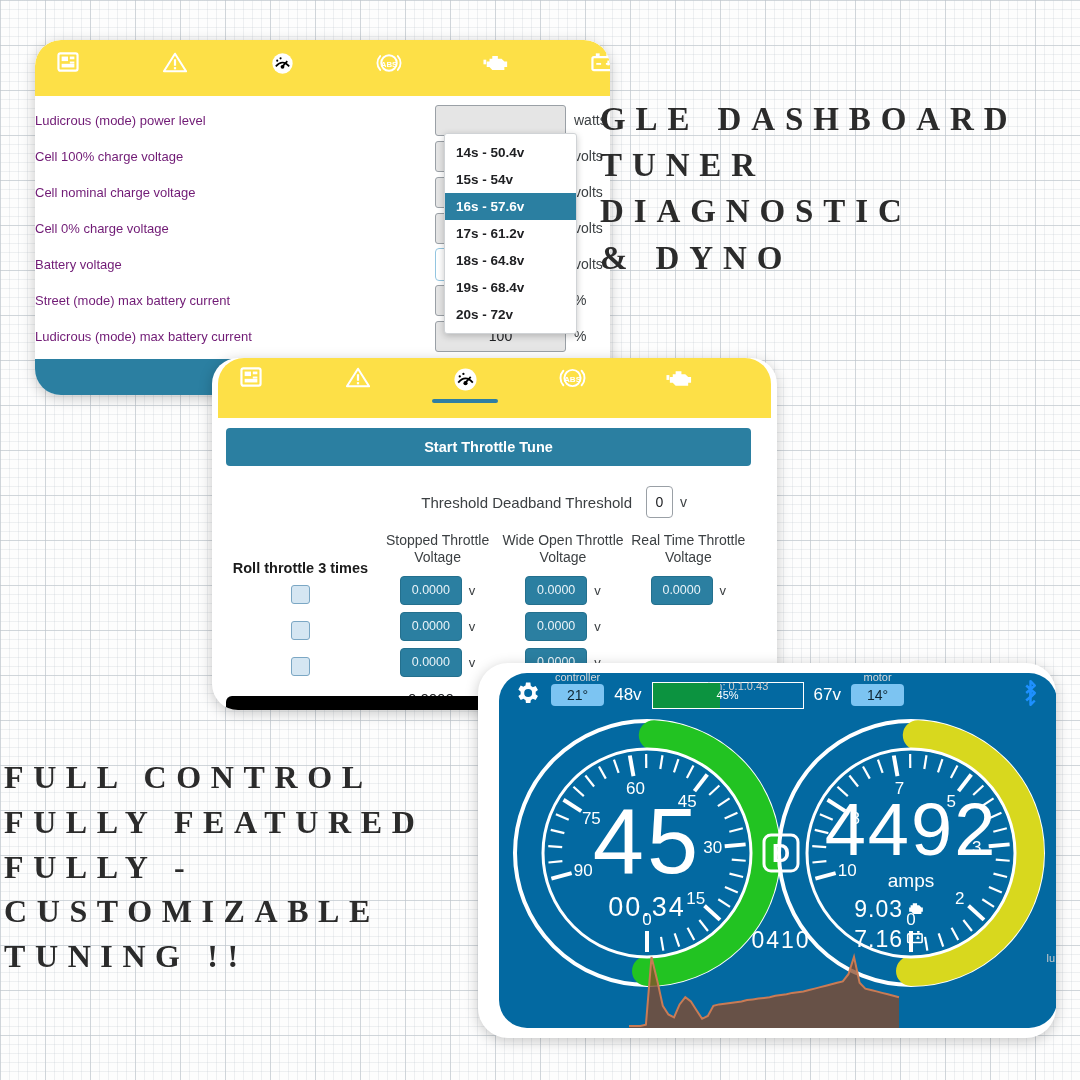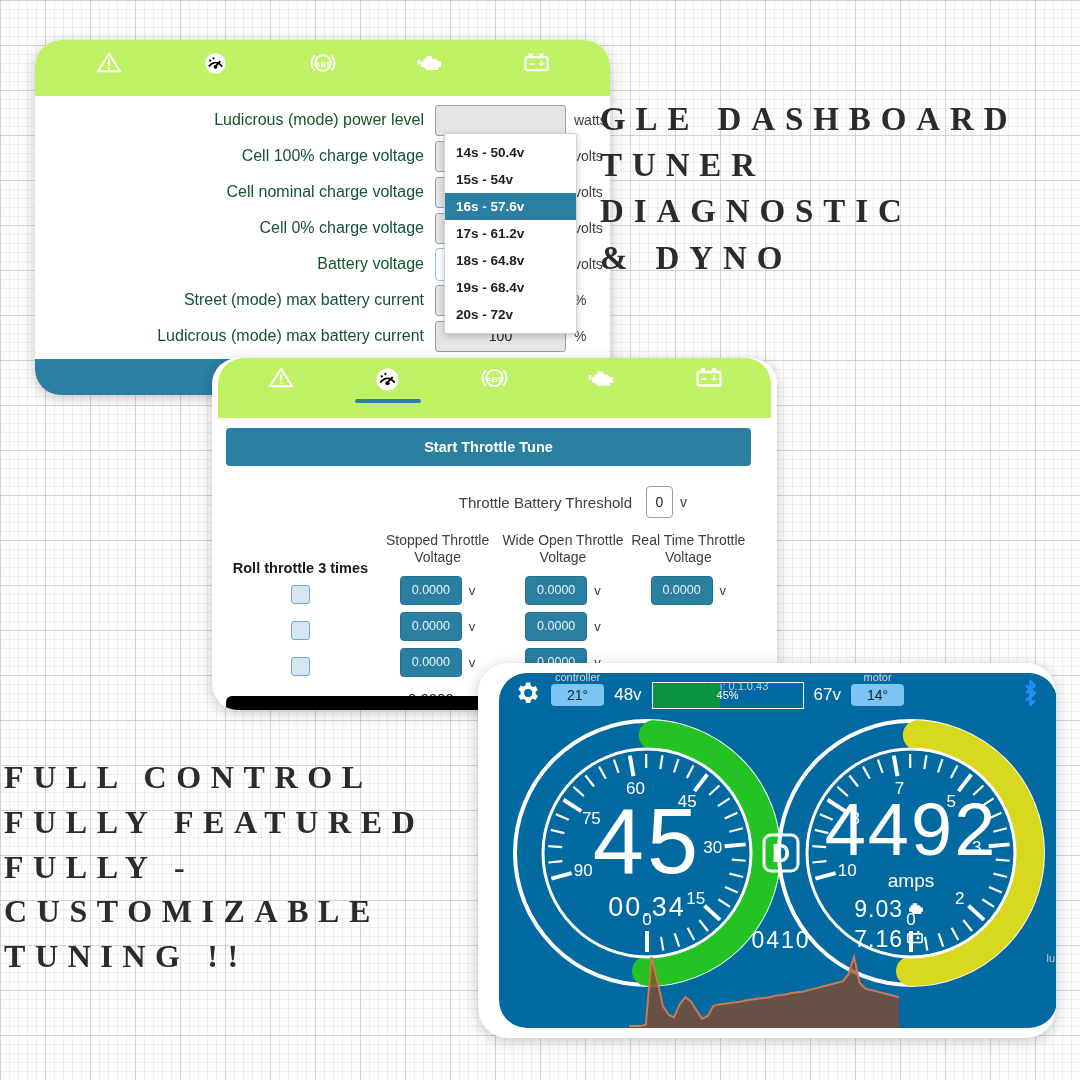--- a/index.html
+++ b/index.html
@@ -33,24 +33,24 @@
   .panel {
     position: absolute;
     background: #ffffff;
     border-radius: 26px;
     box-shadow: 0 3px 14px rgba(0,0,0,0.22);
     overflow: hidden;
   }
 
   
   .navbar {
-    background: #bef264;
+    background: #fde047;
     display: flex;
     align-items: flex-start;
-    justify-content: center;
+    justify-content: flex-start;
     position: relative;
     gap: 41px;
   }
   .nav-item {
     flex: 1;
     display: flex;
     flex-direction: column;
     align-items: center;
     padding-top: 9px;
     cursor: pointer;
@@ -66,22 +66,22 @@
   #panel-settings { left: 35px; top: 40px; width: 575px; height: 355px; }
   #panel-settings .navbar {
     height: 56px; border-top-left-radius: 26px; border-top-right-radius: 26px;
   }
   #panel-settings .navbar .nav-item { padding-top: 12px; }
   .settings-body { padding: 6px 0 0 0; position: relative; }
   .srow {
     display: flex; align-items: center; height: 36px; margin-bottom: 0px;
   }
   .srow .slabel {
-    width: 400px; text-align: right; padding-right: 11px;
-    font-size: 16px; color: #14532d; white-space: nowrap;
+    width: 400px; text-align: left; padding-right: 11px;
+    font-size: 13px; color: #701a75; white-space: nowrap;
   }
   .srow .sctl { width: 131px; display: flex; align-items: center; }
   .srow .sunit { font-size: 14px; color: #3c4043; padding-left: 8px; }
   .txtinput {
     width: 131px; height: 31px; border: 1px solid #9aa0a6; border-radius: 3px;
     background: #e5e5e5; font-size: 14px; color: #202124; text-align: center;
     padding: 0 8px; font-family: "Liberation Sans", sans-serif;
   }
   .selectbox {
     width: 131px; height: 33px; border: 1px solid #93c5e0; border-radius: 4px;
@@ -446,21 +446,21 @@
           </svg>
       </span>
       <div class="nav-underline hidden"></div>
     </div>
   </div>
 
   <div class="throttle-body">
     <button class="btn-primary">Start Throttle Tune</button>
 
     <div class="deadband-row">
-      <span class="dlabel">Throttle Battery Threshold</span>
+      <span class="dlabel">Threshold Deadband Threshold</span>
       <input class="dead-input" value="0" style="">
       <span class="dead-unit">v</span>
     </div>
 
     <div class="tt-grid">
 
       <div class="tt-col c0">
         <div class="tt-strong">Roll throttle 3 times</div>
         <div class="tt-cell" style="justify-content:center">
           <div class="chk"></div>

